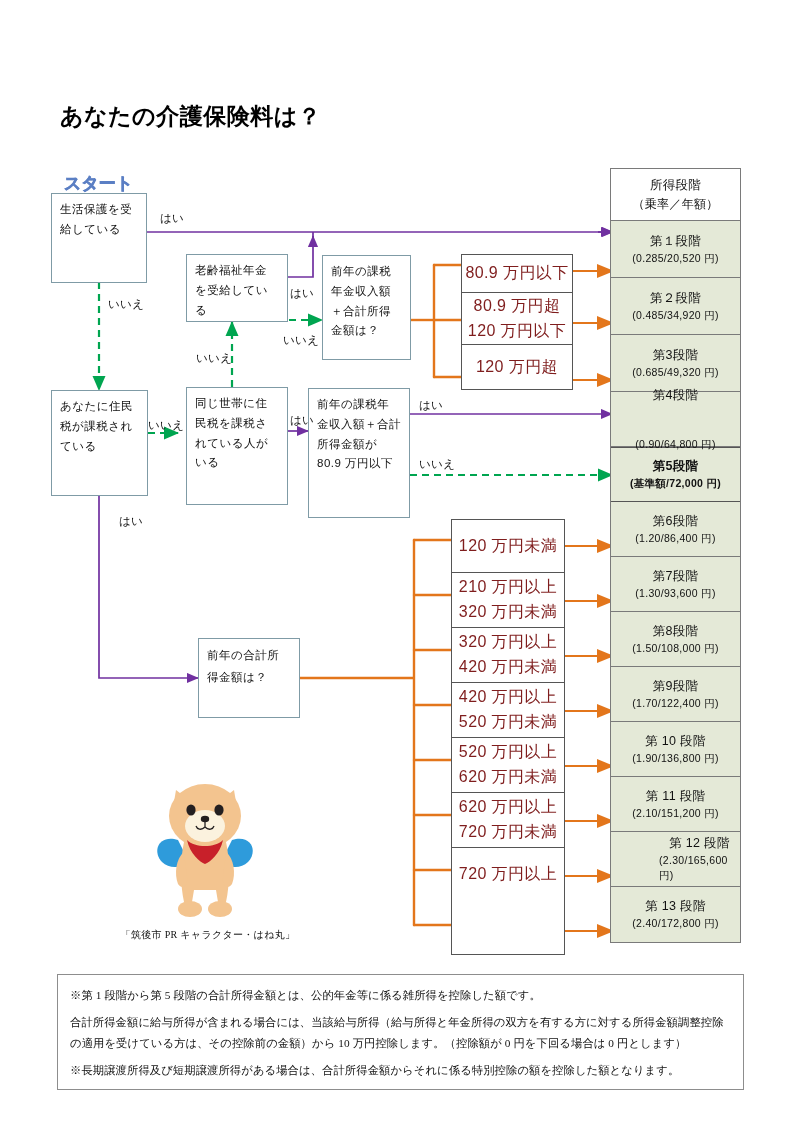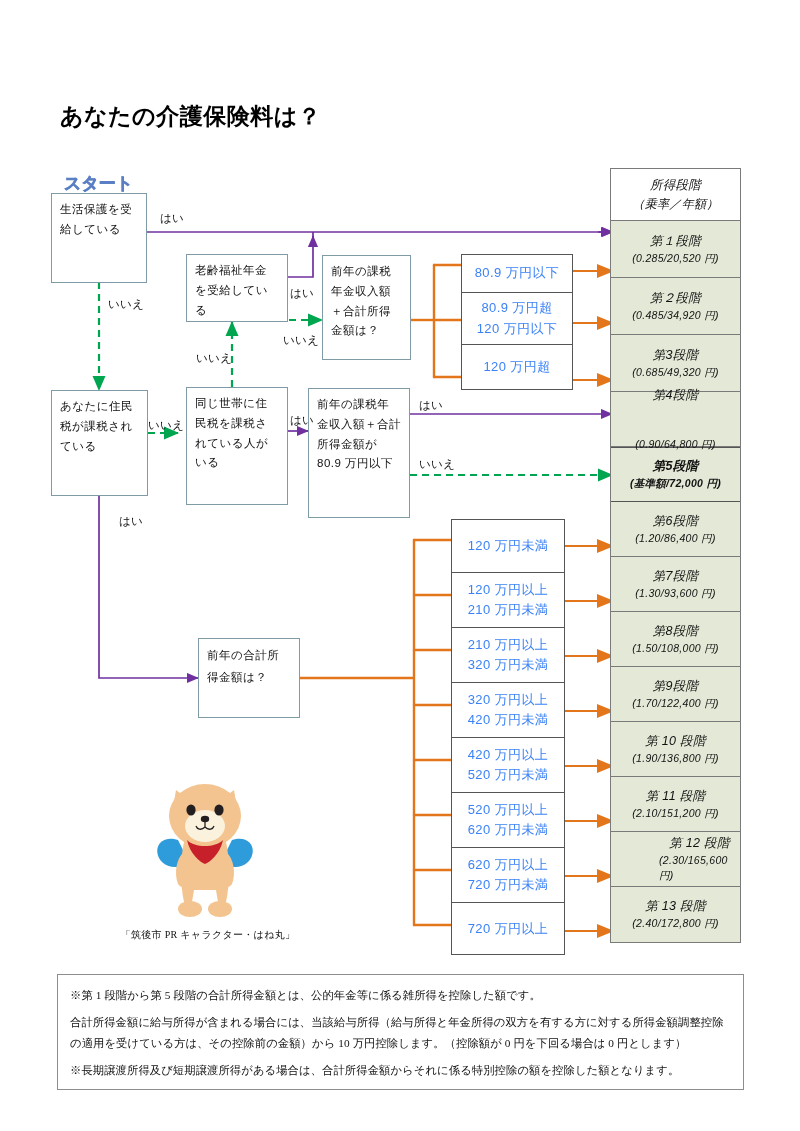--- a/index.html
+++ b/index.html
@@ -59,24 +59,24 @@
     background: #fff;
     box-sizing: border-box;
   }
   .rangecol .rrow {
     border-bottom: 1px solid #555;
     box-sizing: border-box;
     display: flex;
     flex-direction: column;
     align-items: center;
     justify-content: center;
-    font-size: 13px;
+    font-size: 16px;
     line-height: 1.55;
     letter-spacing: 0.4px;
-    color: #3b82f6;
+    color: #7f1d1d;
   }
   .rangecol .rrow:last-child { border-bottom: none; }
   
   #stage-table {
     position: absolute;
     left: 610px;
     top: 168px;
     width: 131px;
     border: 1px solid #7a7a7a;
     box-sizing: border-box;
@@ -84,21 +84,20 @@
   .srow {
     box-sizing: border-box;
     border-bottom: 1px solid #7a7a7a;
     background: #e4e9d7;
     display: flex;
     flex-direction: column;
     align-items: center;
     justify-content: center;
     letter-spacing: 0.3px;
     color: #111;
-    font-style: italic;
   }
   .srow:last-child { border-bottom: none; }
   .srow.head { background: #ffffff; }
   .srow .s-name { font-size: 12.5px; line-height: 1.5; }
   .srow .s-rate { font-size: 10.5px; line-height: 1.5; }
   .srow.head .s-name { font-size: 12.5px; }
   .srow.head .s-rate { font-size: 12px; }
   .srow.emph { border-top: 1.6px solid #555; border-bottom: 1.6px solid #555; text-align: center; }
   .srow.emph .s-name, .srow.emph .s-rate { font-weight: bold; }
 
@@ -284,24 +283,20 @@
     <div class="rrow" style="height:44px;align-items:center;">
       <span>120 万円超</span>
     </div>
   </div>
 
   <div class="rangecol" style="left:451px; top:519px; width:114px; height:436px;">
     <div class="rrow" style="height:53px;">
       <span>120 万円未満</span>
     </div>
     <div class="rrow" style="height:55px;">
-      <span>120 万円以上</span>
-      <span>210 万円未満</span>
-    </div>
-    <div class="rrow" style="height:55px;">
       <span>210 万円以上</span>
       <span>320 万円未満</span>
     </div>
     <div class="rrow" style="height:55px;">
       <span>320 万円以上</span>
       <span>420 万円未満</span>
     </div>
     <div class="rrow" style="height:55px;">
       <span>420 万円以上</span>
       <span>520 万円未満</span>

